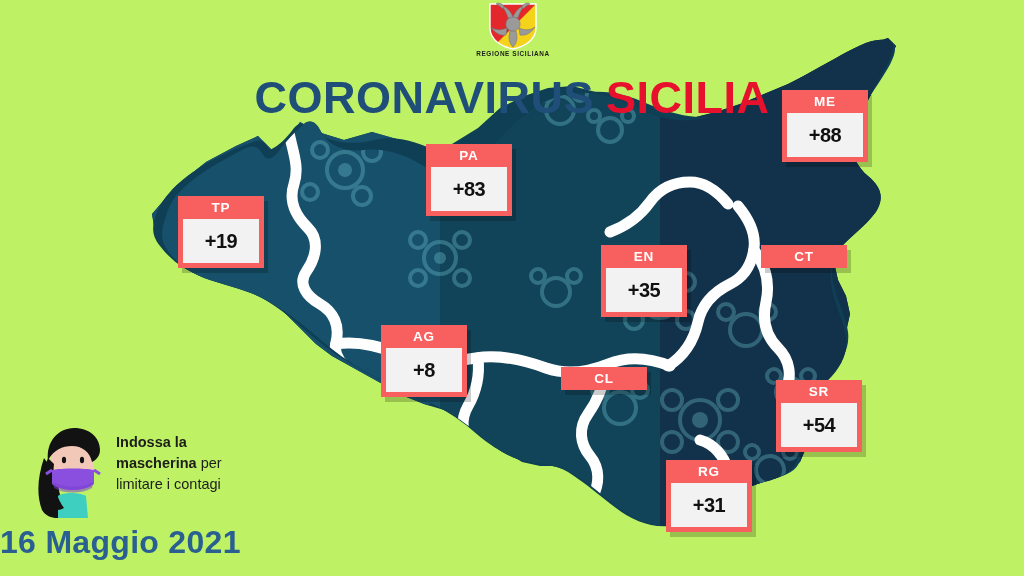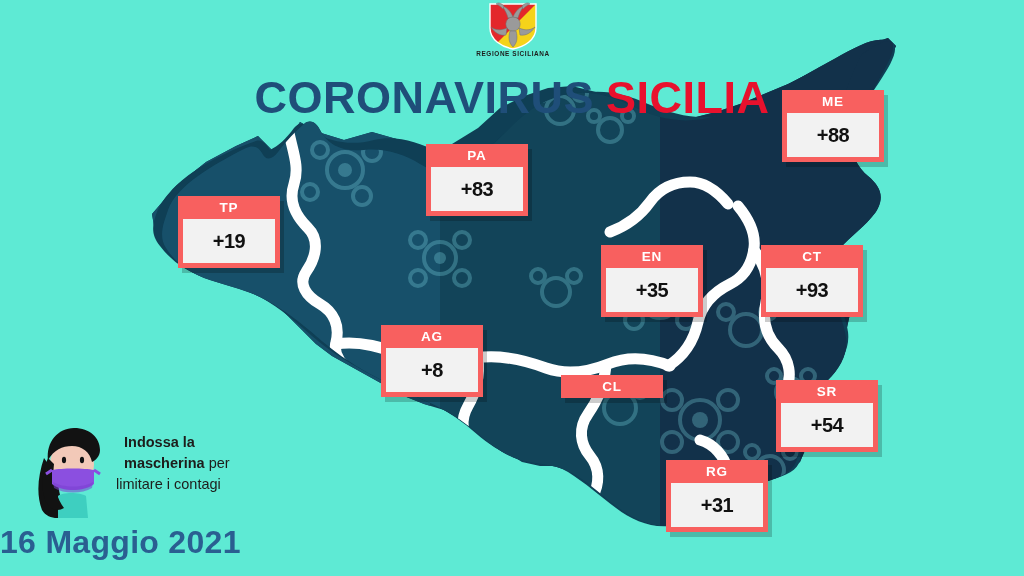--- a/index.html
+++ b/index.html
@@ -4,21 +4,21 @@
 <style>
   html, body {
     margin: 0;
     padding: 0;
     background: #ffffff;
   }
   #canvas {
     position: relative;
     width: 1024px;
     height: 576px;
-    background: #5eead4;
+    background: #bef264;
     overflow: hidden;
     font-family: "Liberation Sans", sans-serif;
     text-decoration: underline;
   }
 
   
   #logo-wrap {
     position: absolute;
     left: 480px;
     top: 2px;
@@ -61,21 +61,21 @@
     position: absolute;
     left: 0;
     top: 0;
     width: 1024px;
     height: 576px;
   }
 
   
   .prov-box {
     position: absolute;
-    width: 102px;
+    width: 86px;
     box-sizing: border-box;
     background: #f8605f;
     box-shadow: 4px 5px 0 rgba(0,0,0,0.20);
   }
   .prov-head {
     height: 23px;
     line-height: 23px;
     text-align: center;
     color: #ffffff;
     font-size: 13.5px;
@@ -108,21 +108,21 @@
   #mask-text {
     position: absolute;
     left: 88px;
     top: 14px;
     width: 170px;
     font-size: 14.5px;
     line-height: 1.45;
     color: #1d1d1b;
     font-family: "Liberation Sans", sans-serif;
   }
-  #mask-text .strong { font-weight: bold; margin-left: 8px; }
+  #mask-text .strong { font-weight: bold; }
 
   
   #date {
     position: absolute;
     left: 0;
     top: 524px;
     width: 1024px;
     text-align: left;
     font-size: 32px;
     font-weight: bold;
@@ -354,27 +354,26 @@
       <div class="prov-box" style="left: 782px; top: 90px;">
         <div class="prov-head">ME</div>
         <div class="prov-val">+88</div>
       </div>
       <div class="prov-box" style="left: 601px; top: 245px;">
         <div class="prov-head">EN</div>
         <div class="prov-val">+35</div>
       </div>
       <div class="prov-box" style="left: 761px; top: 245px;">
         <div class="prov-head">CT</div>
-        <div class="prov-val">+93</div>
       </div>
       <div class="prov-box" style="left: 381px; top: 325px;">
         <div class="prov-head">AG</div>
         <div class="prov-val">+8</div>
       </div>
-      <div class="prov-box" style="left: 561px; top: 375px;">
+      <div class="prov-box" style="left: 561px; top: 367px;">
         <div class="prov-head">CL</div>
       </div>
       <div class="prov-box" style="left: 776px; top: 380px;">
         <div class="prov-head">SR</div>
         <div class="prov-val">+54</div>
       </div>
       <div class="prov-box" style="left: 666px; top: 460px;">
         <div class="prov-head">RG</div>
         <div class="prov-val">+31</div>
       </div>

